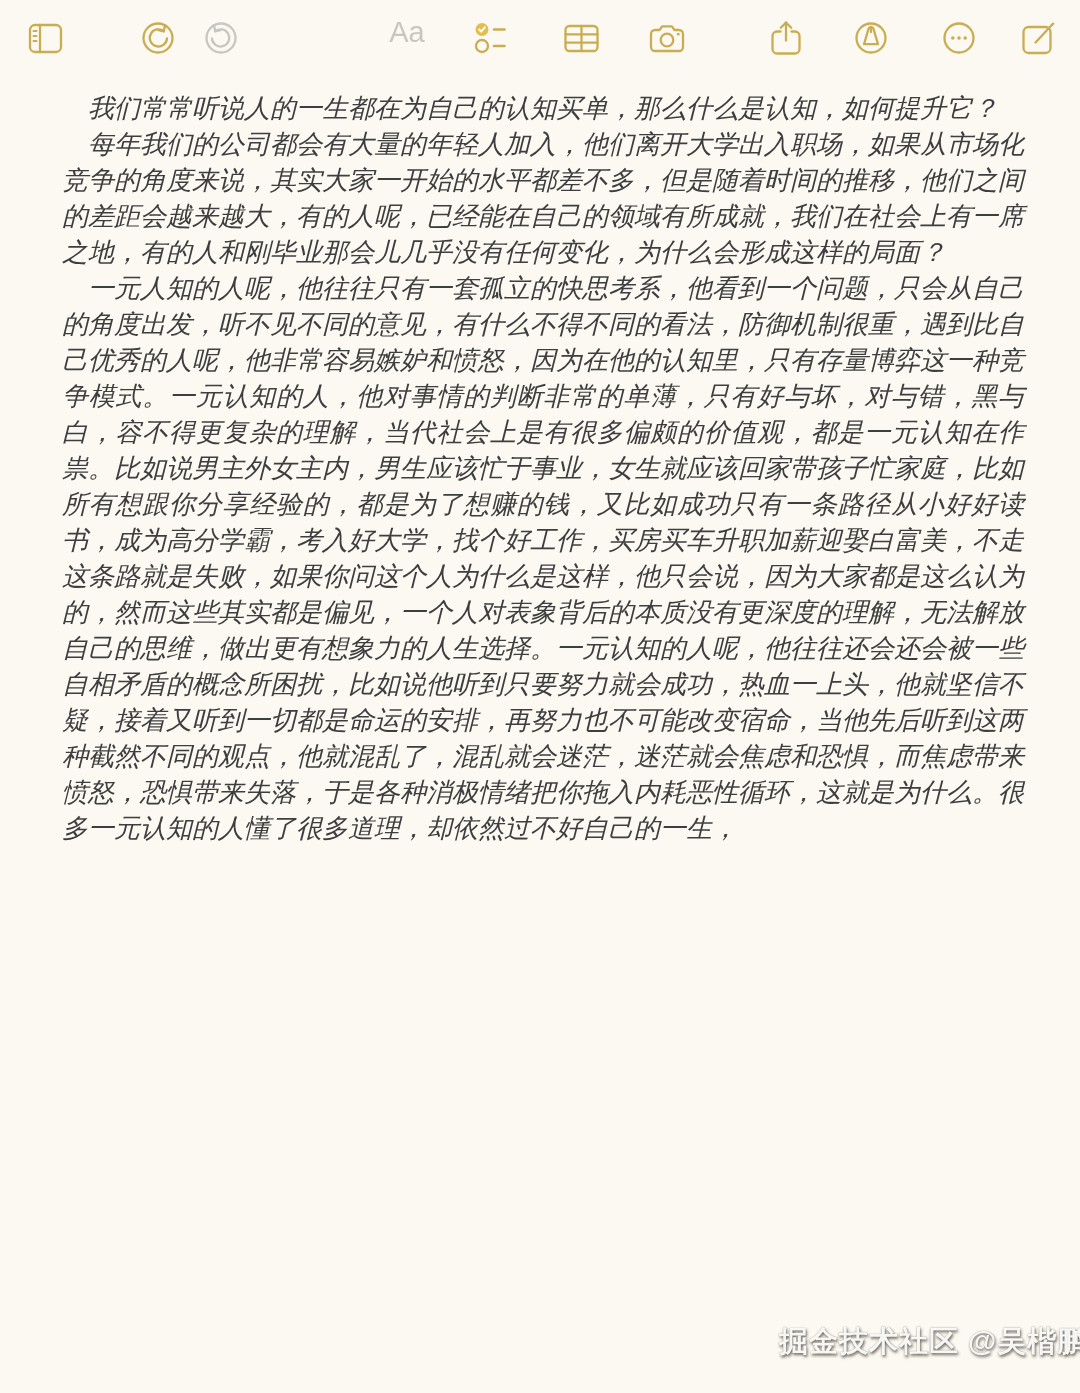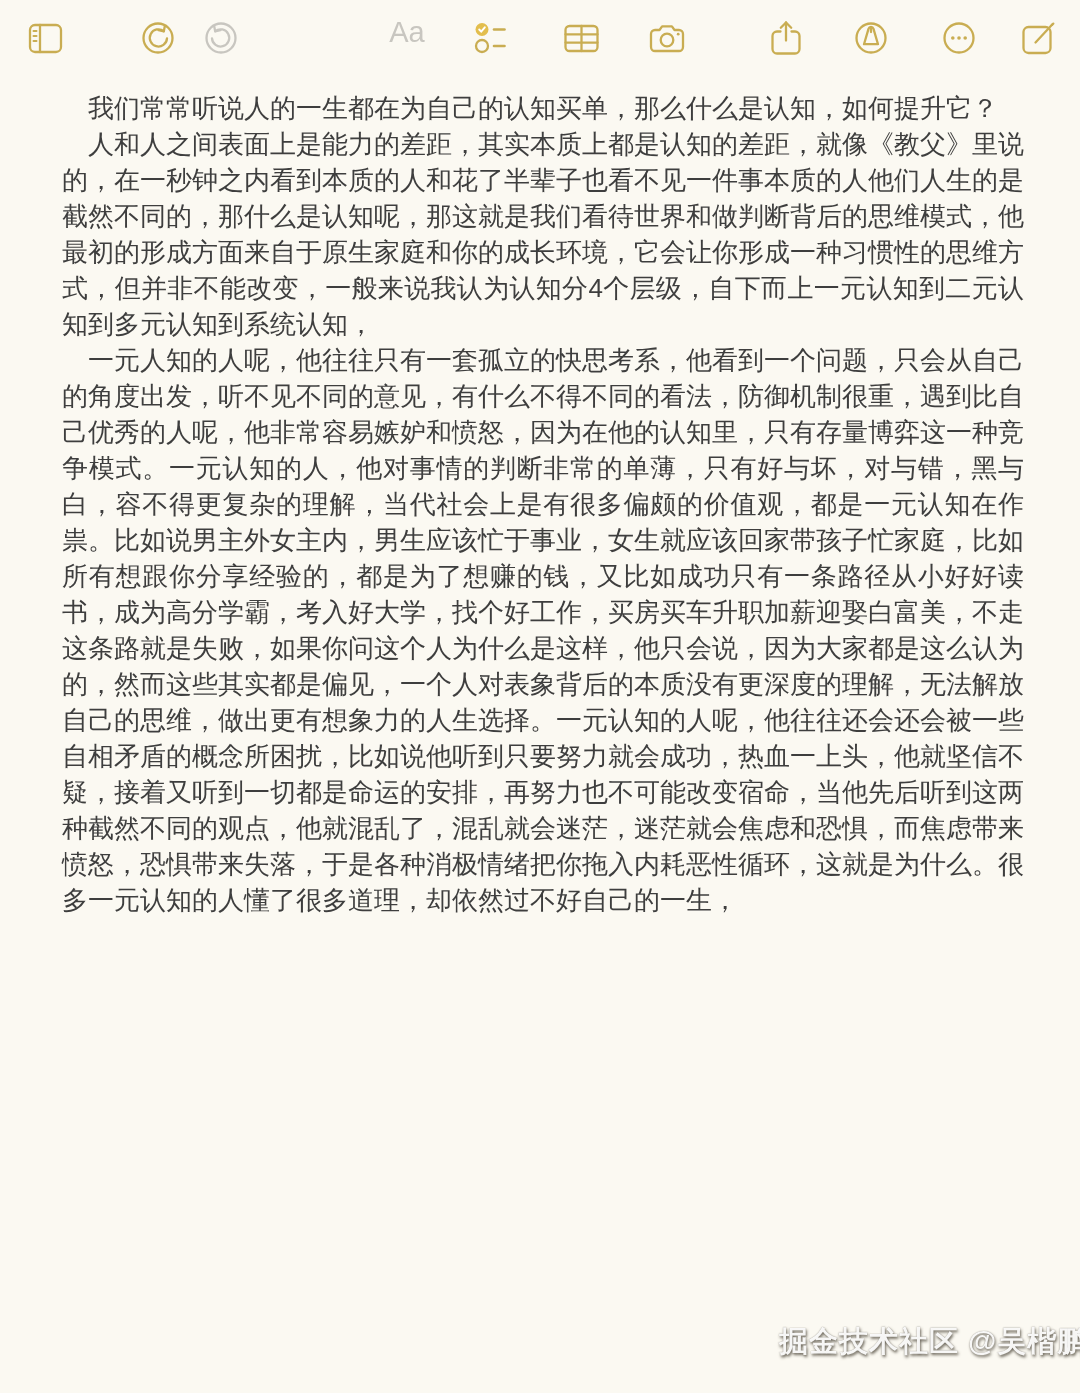--- a/index.html
+++ b/index.html
@@ -14,21 +14,21 @@
       background:none;border:none;padding:0;}
   .ic{stroke:var(--accent,#C9AD52);fill:none;stroke-width:2.3;stroke-linecap:round;stroke-linejoin:round;}
   .ic.gray{stroke:var(--inactive,#C8C6C0);}
   .aa{color:var(--inactive,#C8C6C0);font-size:29px;line-height:1;}
   
   .note-body{
     position:absolute;left:62px;top:90px;width:962px;
     color:var(--ink,#3E3E3E);
     font-size:26px;line-height:36px;text-align:justify;
   }
-  .note-body p{margin:0;text-indent:1em;}
+  .note-body p{margin:0;text-indent:1em;font-style:italic;}
   .note-body p.p-gap{}
   
   .watermark{
     position:absolute;top:1322px;left:779px;white-space:nowrap;
     font-size:29px;font-weight:bold;letter-spacing:1px;
     color:rgba(255,255,255,0.94);
     text-shadow:1px 2px 3px rgba(82,76,64,0.85), 0 0 1px rgba(82,76,64,0.65);
   }
 </style>
 </head>
@@ -122,17 +122,17 @@
     <svg class="ic" width="40" height="40" viewBox="0 0 40 40">
       <rect x="5.5" y="9" width="27" height="26" rx="5"></rect>
       <path d="M17.5 24.5 L34 6.8"></path>
       <path d="M34 6.8 l1.3 -1.2"></path>
     </svg>
   </button>
 </div>
 
 <div class="note-body">
   <p>我们常常听说人的一生都在为自己的认知买单，那么什么是认知，如何提升它？</p>
-  <p>人和人之间表面上是能力的差距，其实本质上都是认知的差距，就像《教父》里说的，在一秒钟之内看到本质的人和花了半辈子也看不见一件事本质的人他们人生的是截然不同的，那什么是认知呢，那这就是我们看待世界和做判断背后的思维模式，他最初的形成方面来自于原生家庭和你的成长环境，它会让你形成一种习惯性的思维方式，但并非不能改变，一般来说我认为认知分4个层级，自下而上一元认知到二元认知到多元认知到系统认知，</p>
+  <p>每年我们的公司都会有大量的年轻人加入，他们离开大学出入职场，如果从市场化竞争的角度来说，其实大家一开始的水平都差不多，但是随着时间的推移，他们之间的差距会越来越大，有的人呢，已经能在自己的领域有所成就，我们在社会上有一席之地，有的人和刚毕业那会儿几乎没有任何变化，为什么会形成这样的局面？</p>
   <p class="p-gap">一元人知的人呢，他往往只有一套孤立的快思考系，他看到一个问题，只会从自己的角度出发，听不见不同的意见，有什么不得不同的看法，防御机制很重，遇到比自己优秀的人呢，他非常容易嫉妒和愤怒，因为在他的认知里，只有存量博弈这一种竞争模式。一元认知的人，他对事情的判断非常的单薄，只有好与坏，对与错，黑与白，容不得更复杂的理解，当代社会上是有很多偏颇的价值观，都是一元认知在作祟。比如说男主外女主内，男生应该忙于事业，女生就应该回家带孩子忙家庭，比如所有想跟你分享经验的，都是为了想赚的钱，又比如成功只有一条路径从小好好读书，成为高分学霸，考入好大学，找个好工作，买房买车升职加薪迎娶白富美，不走这条路就是失败，如果你问这个人为什么是这样，他只会说，因为大家都是这么认为的，然而这些其实都是偏见，一个人对表象背后的本质没有更深度的理解，无法解放自己的思维，做出更有想象力的人生选择。一元认知的人呢，他往往还会还会被一些自相矛盾的概念所困扰，比如说他听到只要努力就会成功，热血一上头，他就坚信不疑，接着又听到一切都是命运的安排，再努力也不可能改变宿命，当他先后听到这两种截然不同的观点，他就混乱了，混乱就会迷茫，迷茫就会焦虑和恐惧，而焦虑带来愤怒，恐惧带来失落，于是各种消极情绪把你拖入内耗恶性循环，这就是为什么。很多一元认知的人懂了很多道理，却依然过不好自己的一生，</p>
 </div>
 
 <div class="watermark">掘金技术社区 @吴楷鹏</div>
 
 </body></html>

